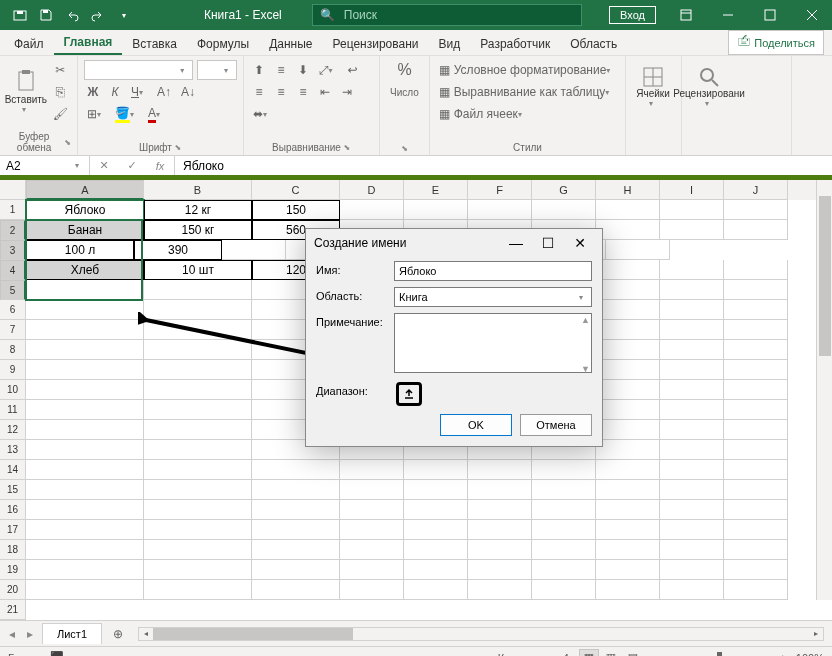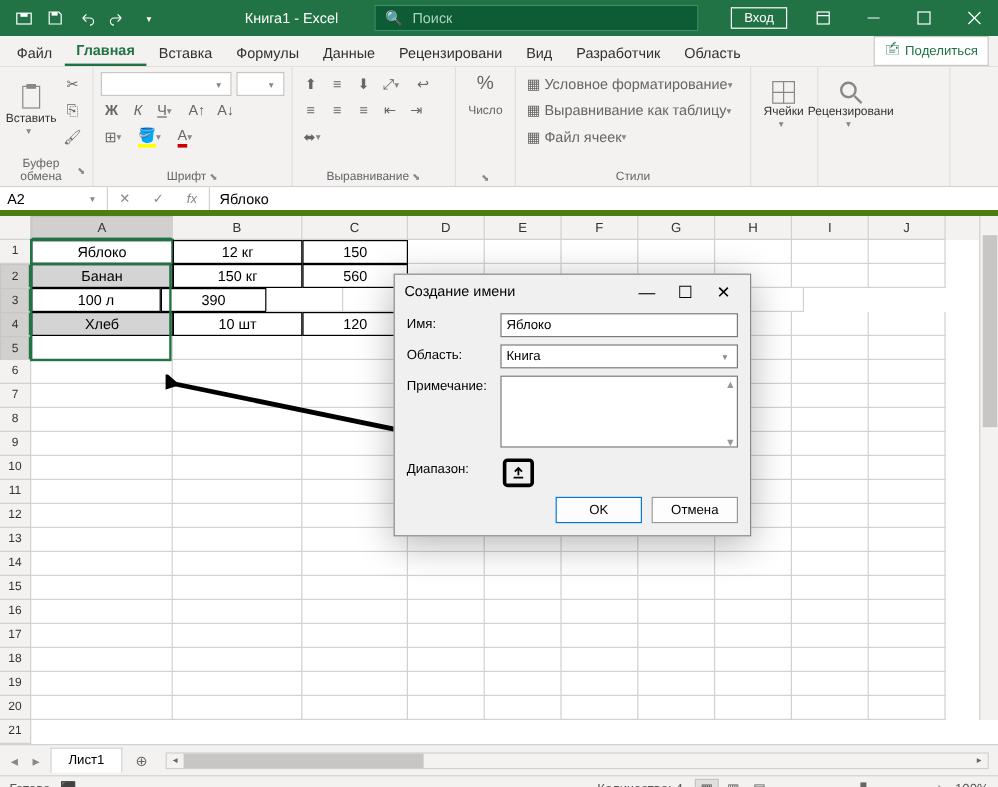--- a/index.html
+++ b/index.html
@@ -47,21 +47,21 @@
 .cells { flex: 1; position: relative; }
 .cell-row { display: flex; height: 20px; }
 .cell { border-right: 1px solid #d1d1d1; border-bottom: 1px solid #d1d1d1; padding: 0 4px; font-size: 12px; display: flex; align-items: center; overflow: hidden; }
 .cell.header { font-weight: bold; justify-content: center; border: 1px solid #000; }
 .cell.data { justify-content: center; border: 1px solid #000; }
 .cell.selected { background: #d4d4d4; }
 .cell.active { background: #fff; outline: 2px solid #217346; outline-offset: -1px; }
 
 .selection-border { position: absolute; border: 2px solid #217346; pointer-events: none; }
 
-.dialog { position: absolute; left: 305px; top: 228px; width: 298px; background: #f0f0f0; border: 1px solid #888; box-shadow: 0 6px 30px rgba(0,0,0,0.3); z-index: 100; margin-left: 23px; }
+.dialog { position: absolute; left: 305px; top: 228px; width: 298px; background: #f0f0f0; border: 1px solid #888; box-shadow: 0 6px 30px rgba(0,0,0,0.3); z-index: 100; }
 .dialog-title { height: 28px; display: flex; align-items: center; padding: 0 8px; font-size: 12px; }
 .dialog-title .wbtn { width: 28px; height: 24px; display: flex; align-items: center; justify-content: center; cursor: pointer; margin-left: 4px; font-size: 14px; }
 .dialog-body { padding: 4px 10px 10px; }
 .dlg-row { display: flex; align-items: flex-start; margin-bottom: 6px; }
 .dlg-label { width: 78px; font-size: 11px; padding-top: 3px; }
 .dlg-field { flex: 1; }
 .dlg-input { width: 100%; border: 1px solid #7a7a7a; background: #fff; padding: 2px 4px; font-size: 11px; height: 20px; }
 .dlg-select { width: 100%; border: 1px solid #7a7a7a; background: #fff; padding: 2px 4px; font-size: 11px; height: 20px; display: flex; justify-content: space-between; align-items: center; }
 .dlg-textarea { width: 100%; height: 60px; border: 1px solid #7a7a7a; background: #fff; resize: none; }
 .dlg-range-row { display: flex; }

